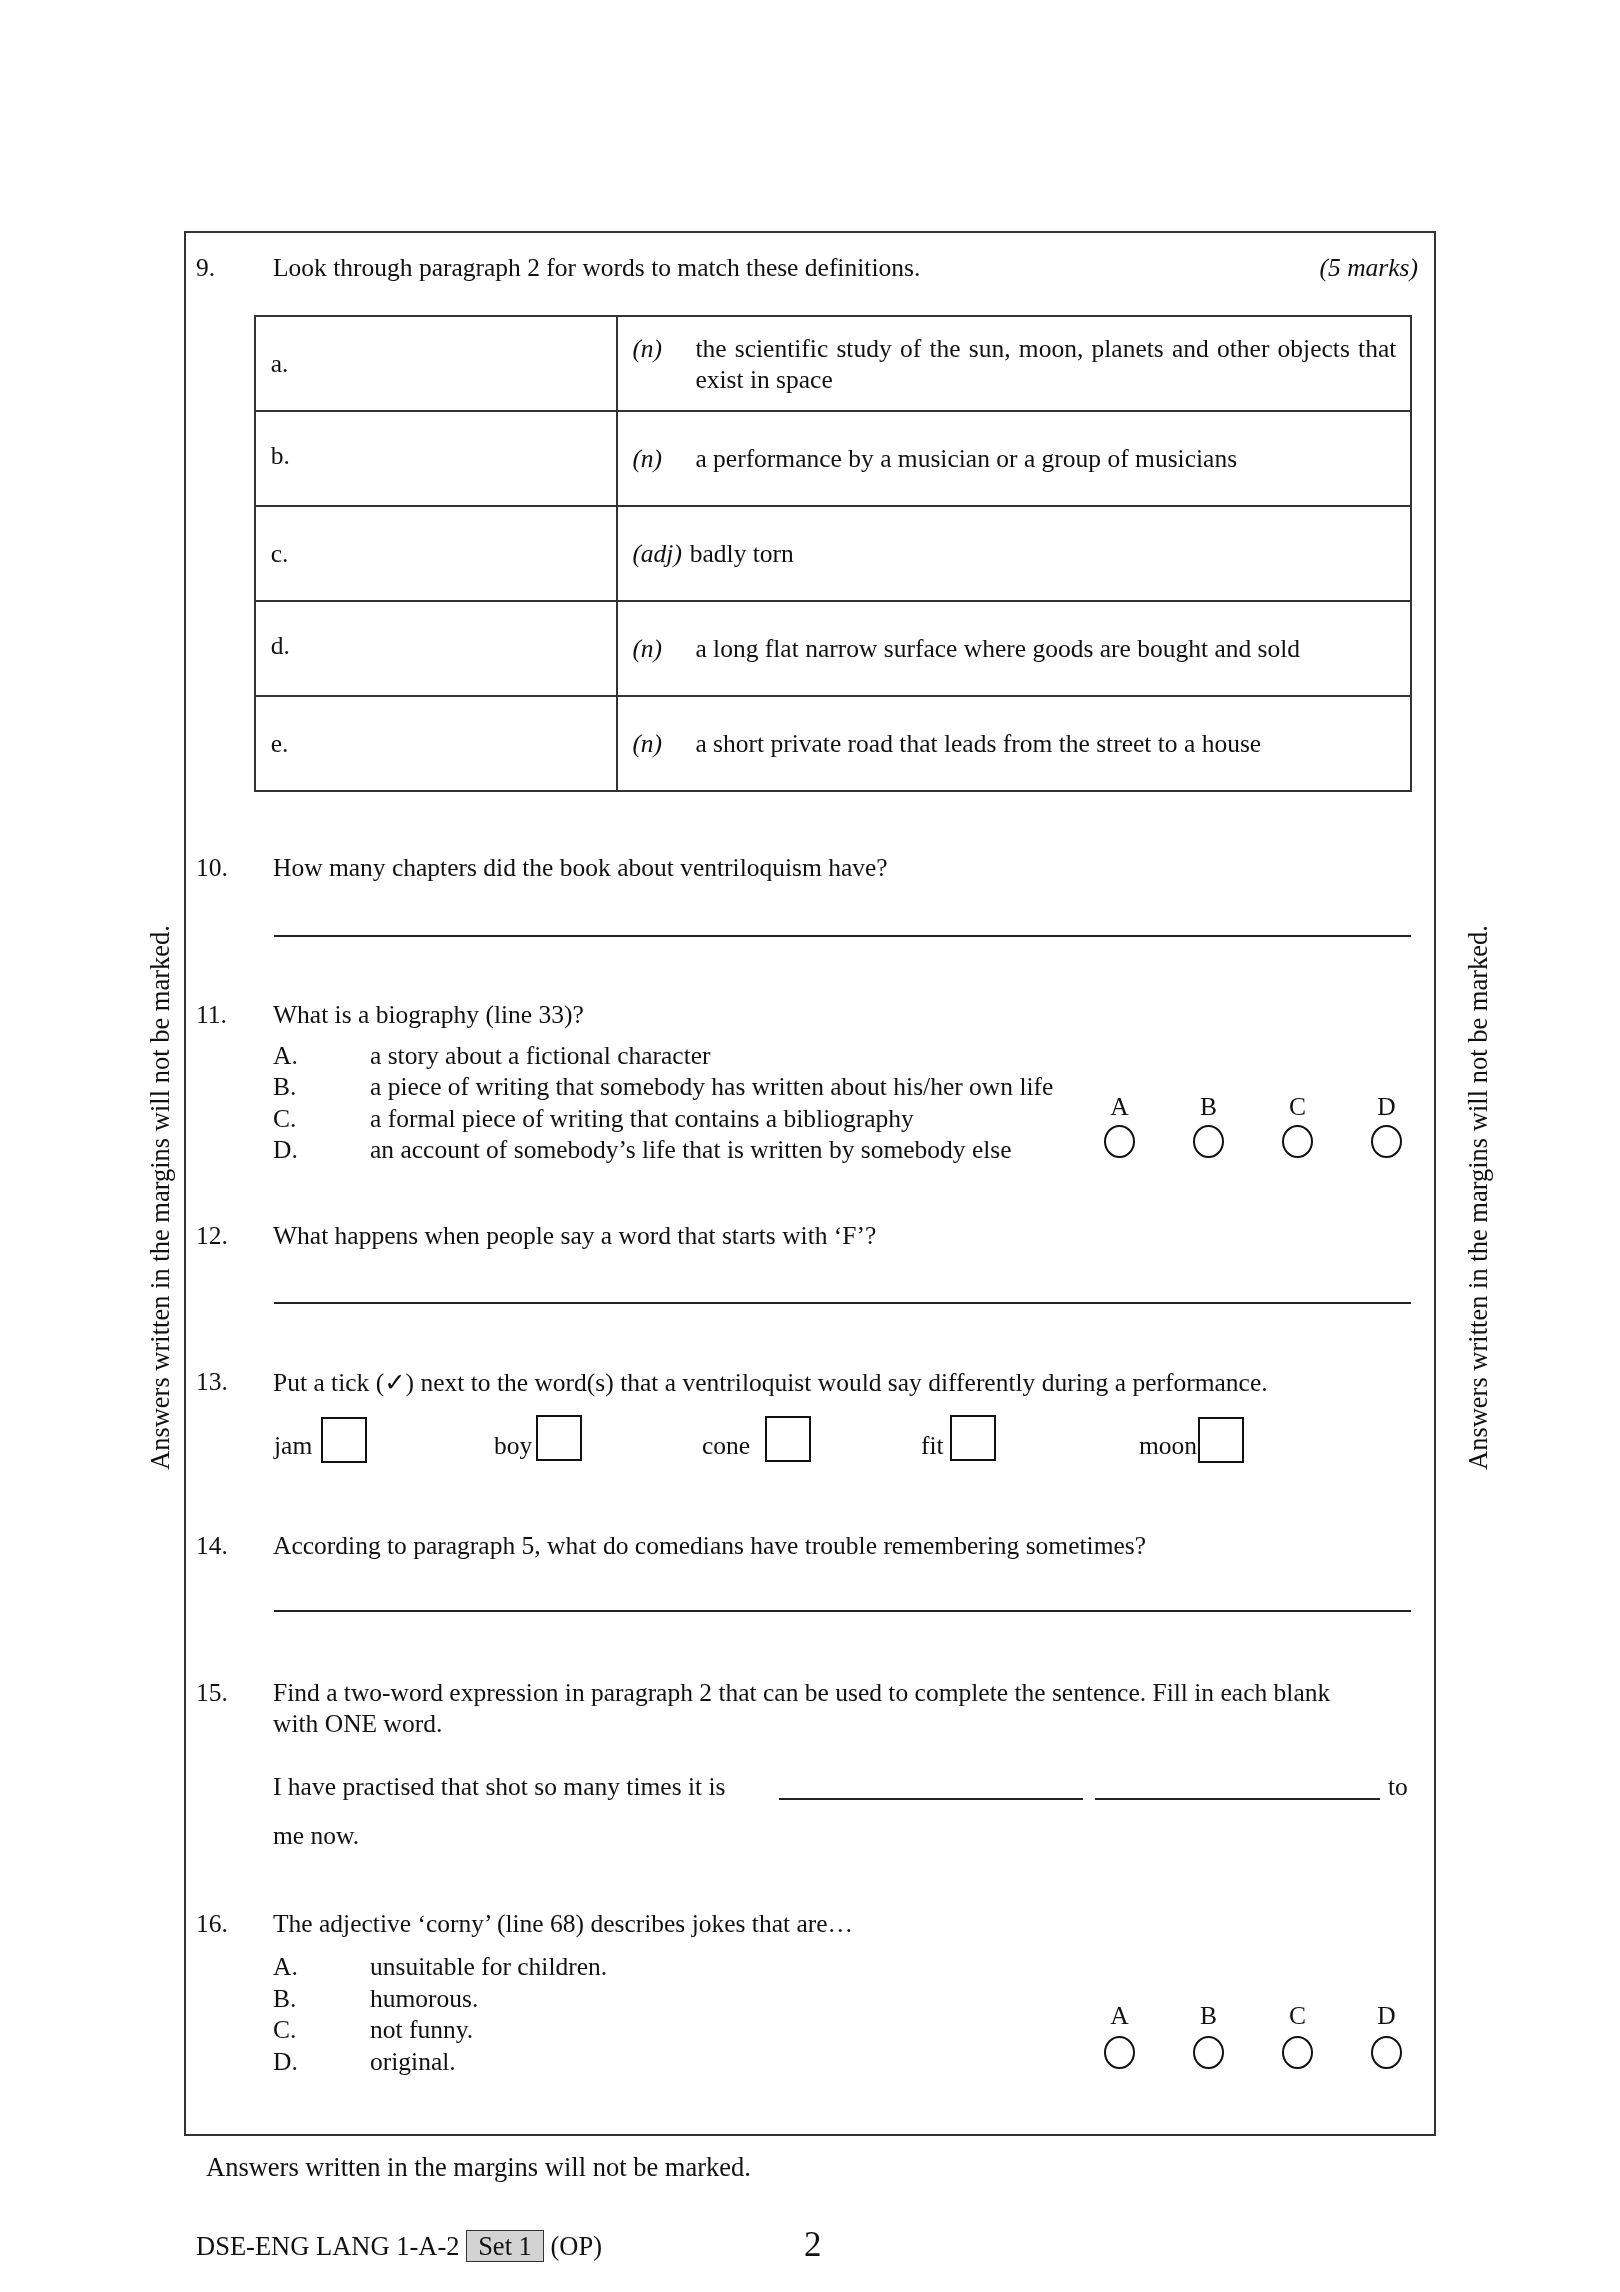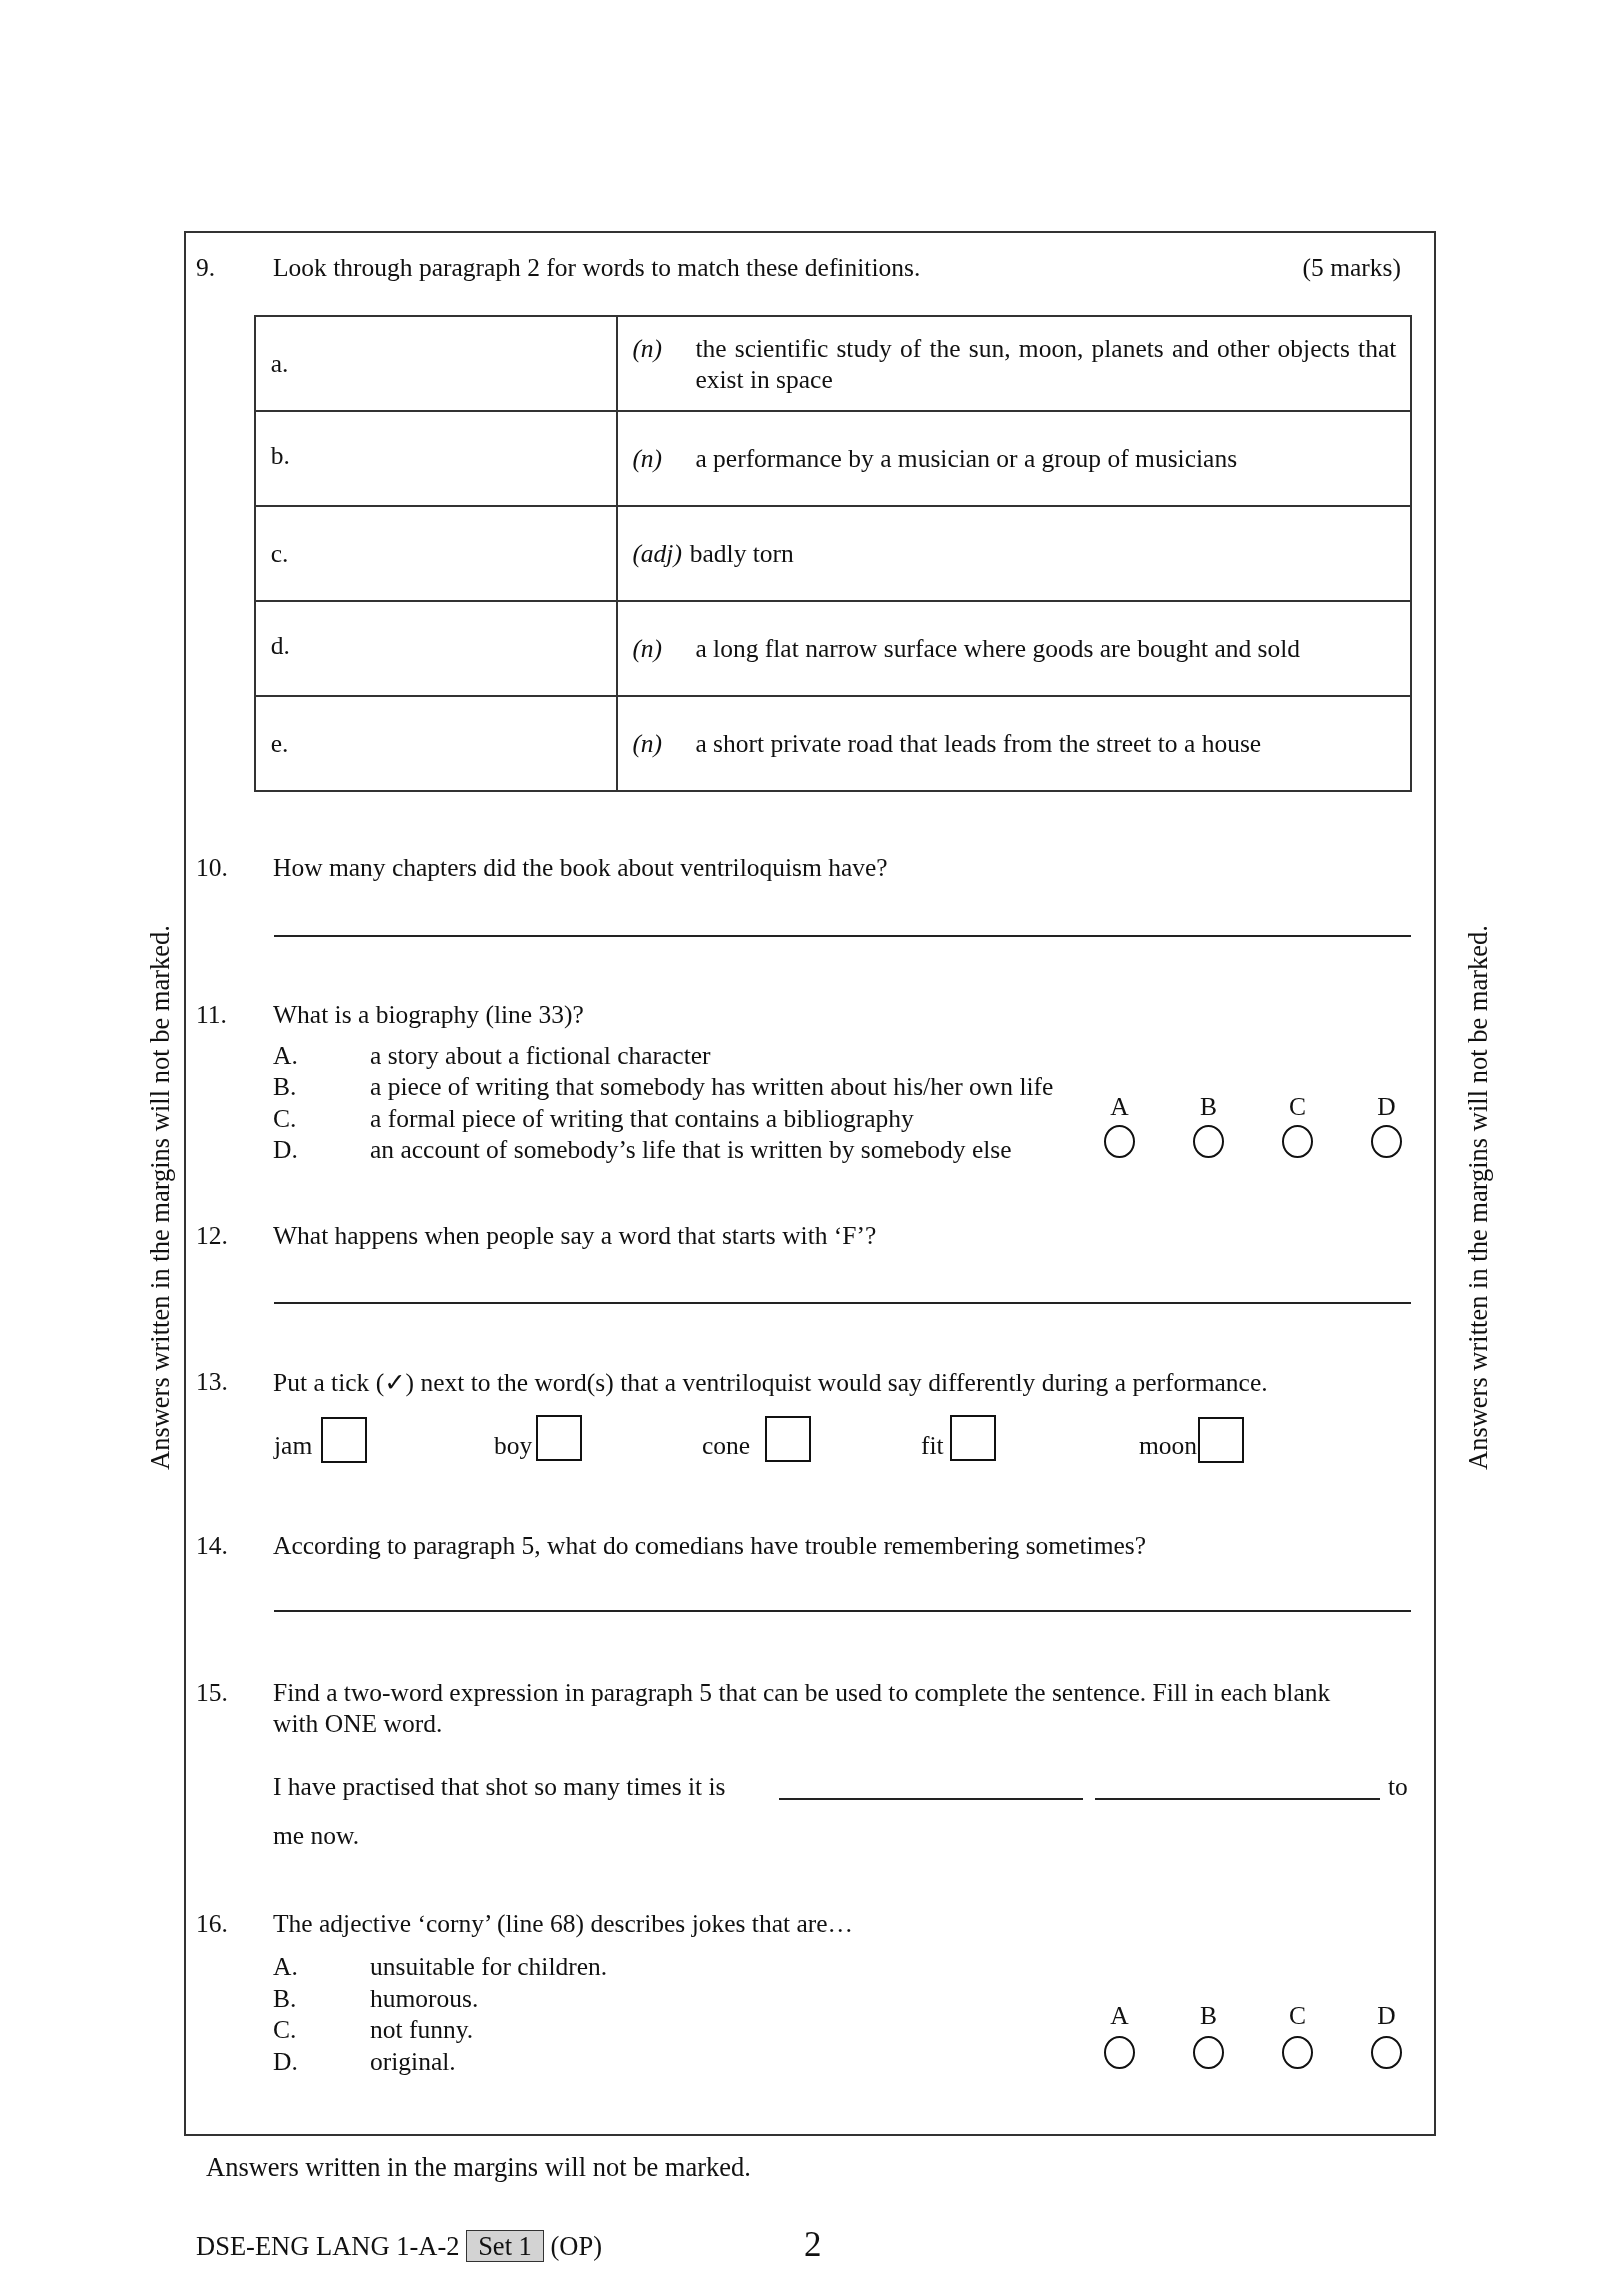--- a/index.html
+++ b/index.html
@@ -8,21 +8,21 @@
       font-family: "Liberation Serif", "DejaVu Serif", serif;
       color: #111111; font-size: 25.5px;
     }
     .abs { position: absolute; white-space: nowrap; }
     .frame {
       position: absolute; left: 184px; top: 231px; width: 1252px; height: 1905px;
       border: 2px solid #333333; box-sizing: border-box;
     }
     .qnum { position: absolute; left: 196px; }
     .qtext { position: absolute; left: 273px; }
-    .marks { position: absolute; right: 219px; }
+    .marks { position: absolute; right: 202px; font-style: italic; }
     
     .deftable {
       position: absolute; left: 254px; top: 315px; width: 1158px;
       border-collapse: collapse;
     }
     .deftable td { border: 2px solid #333333; height: 93px; vertical-align: middle; padding: 0; }
     .deftable td.label { width: 345px; padding-left: 14.7px; }
     .deftable td.def { padding-left: 14.7px; padding-right: 13.7px; line-height: 31px; }
     .def-inner { display: flex; }
     .pos { font-style: italic; width: 63px; flex: none; }
@@ -165,21 +165,21 @@
 </div>
 
 <div>
   <span class="abs qnum" style="top:1531px;">14.</span>
   <span class="abs qtext" style="top:1531px;">According to paragraph 5, what do comedians have trouble remembering sometimes?</span>
   <div class="answer-line" style="top:1610px;"></div>
 </div>
 
 <div>
   <span class="abs qnum" style="top:1678px;">15.</span>
-  <span class="abs qtext" style="top:1678px;">Find a two-word expression in paragraph 5 that can be used to complete the sentence.  Fill in each blank</span>
+  <span class="abs qtext" style="top:1678px;">Find a two-word expression in paragraph 2 that can be used to complete the sentence.  Fill in each blank</span>
   <span class="abs qtext" style="top:1709px;">with ONE word.</span>
   <span class="abs qtext" style="top:1772px;">I have practised that shot so many times it is</span>
   <div class="blank" style="left:779px; width:304px; top:1798px;"></div>
   <div class="blank" style="left:1095px; width:285px; top:1798px;"></div>
   <span class="abs" style="left:1388px; top:1772px;">to</span>
   <span class="abs qtext" style="top:1821px;">me now.</span>
 </div>
 
 <div>
   <span class="abs qnum" style="top:1909px;">16.</span>

